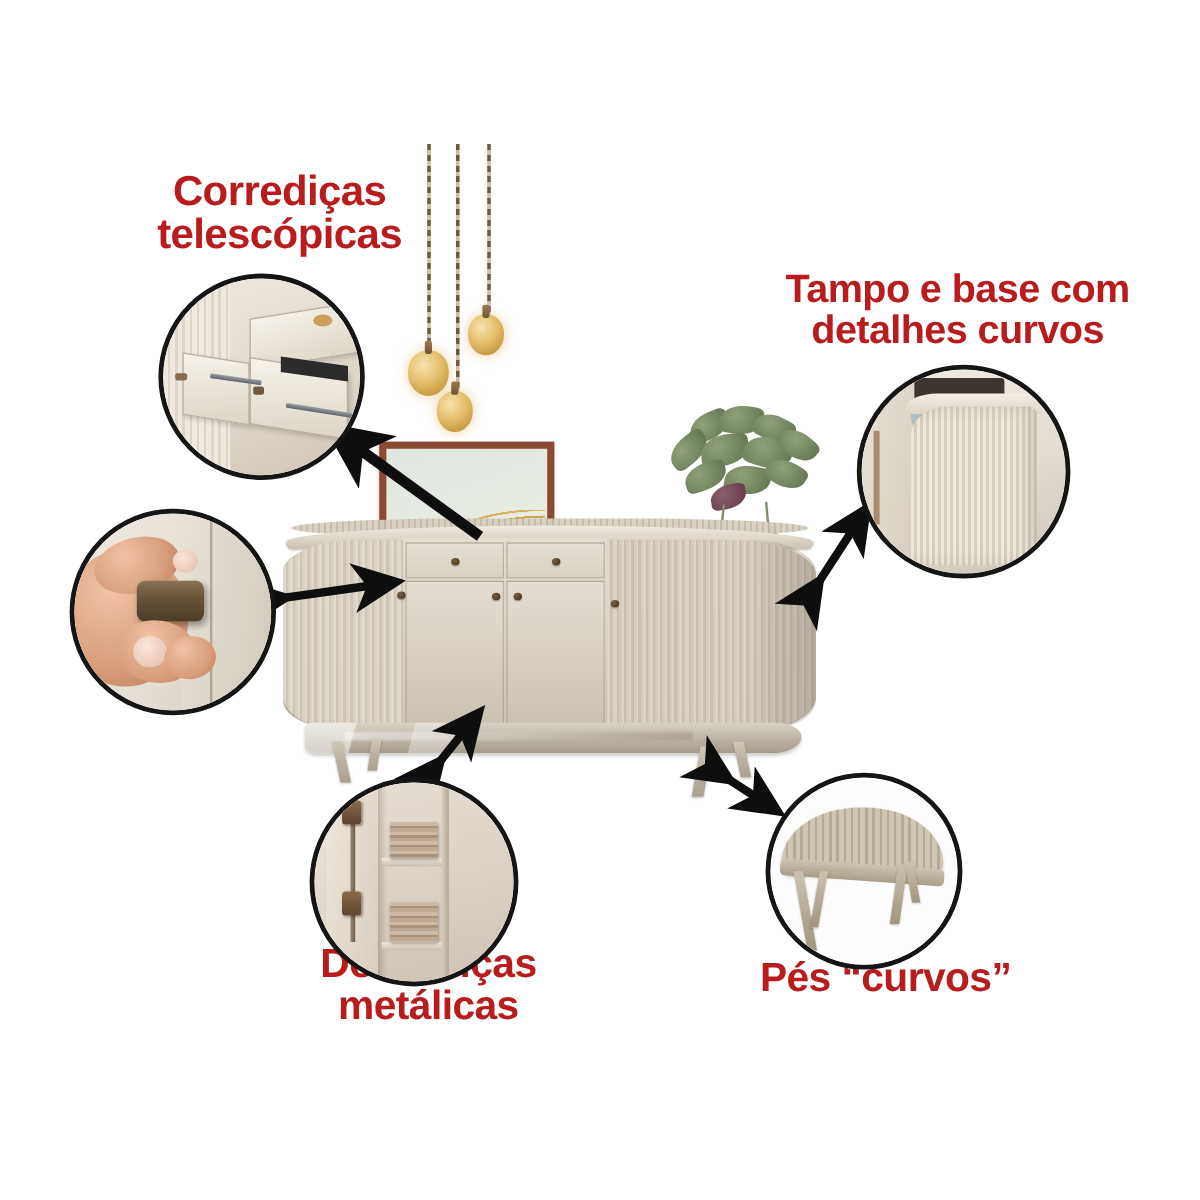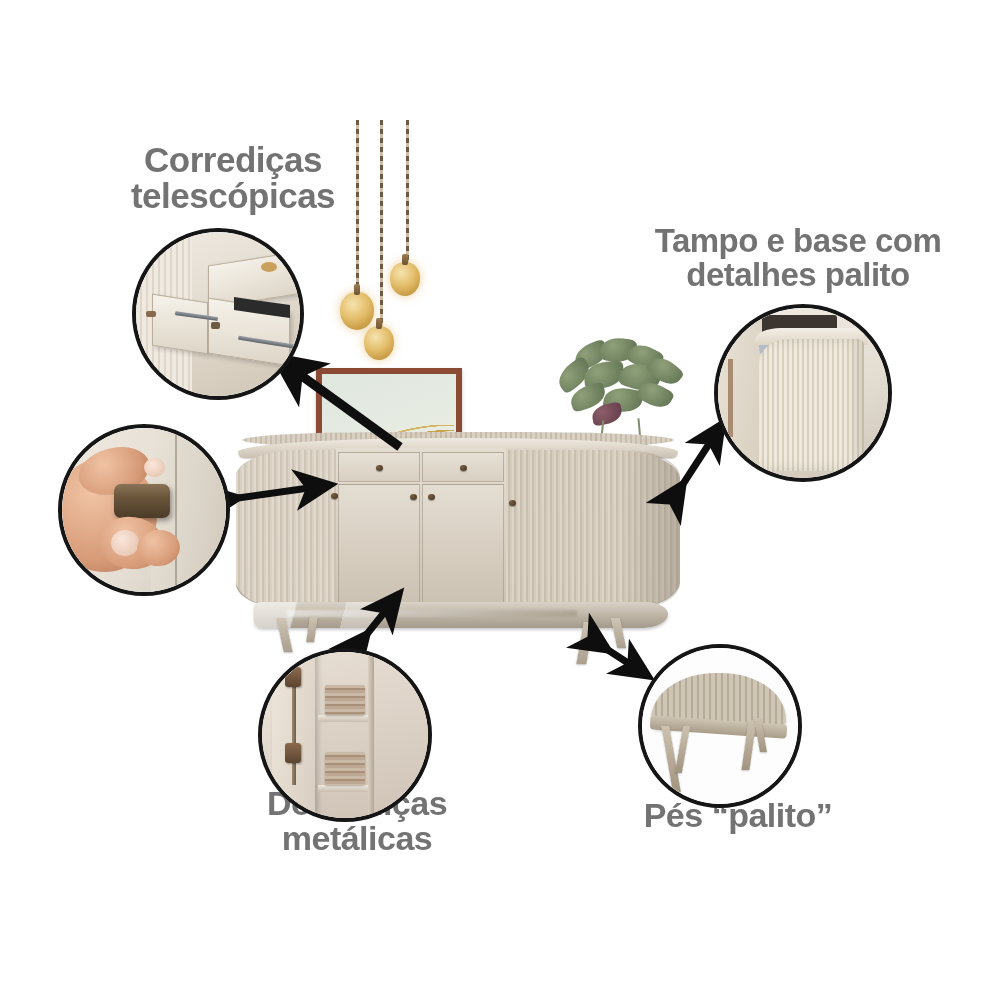--- a/index.html
+++ b/index.html
@@ -4,21 +4,21 @@
 <title>Buffet Infographic</title>
 <style>
   html,body{margin:0;padding:0;background:#fff;}
   body{width:1000px;height:1000px;overflow:hidden;font-family:"Liberation Sans",sans-serif;}
   #stage{position:relative;width:1000px;height:1000px;background:#ffffff;}
 
   .label{
     position:absolute;
     font-family:"Liberation Sans",sans-serif;
     font-weight:700;
-    color:#737373;
+    color:#b91c1c;
     text-align:center;
     line-height:1.04;
     letter-spacing:-0.5px;
     white-space:pre-line;
     -webkit-font-smoothing:antialiased;
   }
 
   .callout{
     position:absolute;
     border-radius:50%;
@@ -324,27 +324,27 @@
 
     <line x1="367" y1="634" x2="399" y2="594" stroke="#0e0e0e" stroke-width="7" marker-start="url(#ah2)" marker-end="url(#ah)"></line>
 
     <line x1="608" y1="650" x2="648" y2="676" stroke="#0e0e0e" stroke-width="7" marker-start="url(#ah2)" marker-end="url(#ah)"></line>
   </svg>
 
   <div class="label" style="left:100px;top:142px;width:266px;font-size:35px;">Corrediças
 telescópicas</div>
 
   <div class="label" style="left:600px;top:224px;width:396px;font-size:33px;">Tampo e base com
-detalhes palito</div>
+detalhes curvos</div>
 
 
   <div class="label" style="left:215px;top:786px;width:284px;font-size:34px;">Dobradiças
 metálicas</div>
 
-  <div class="label" style="left:595px;top:798px;width:286px;font-size:34px;">Pés “palito”</div>
+  <div class="label" style="left:595px;top:798px;width:286px;font-size:34px;">Pés “curvos”</div>
 
   <div class="callout" style="left:132px;top:228px;width:172px;height:172px;">
     <div class="cphoto">
       <div class="d-bg"></div>
       <div class="d-wall"></div>
       <div class="d-box" style="left:44%;top:16%;width:58%;height:26%;transform:skewY(-9deg);"></div>
       <div class="d-box" style="left:10%;top:40%;width:34%;height:32%;transform:skewY(9deg);"></div>
       <div class="d-box" style="left:44%;top:44%;width:50%;height:34%;transform:skewY(9deg);"></div>
       <div class="d-dark" style="left:60%;top:42%;width:34%;height:8%;transform:skewY(8deg);"></div>
       <div class="d-rail" style="left:24%;top:50%;width:26%;transform:rotate(8deg);"></div>

